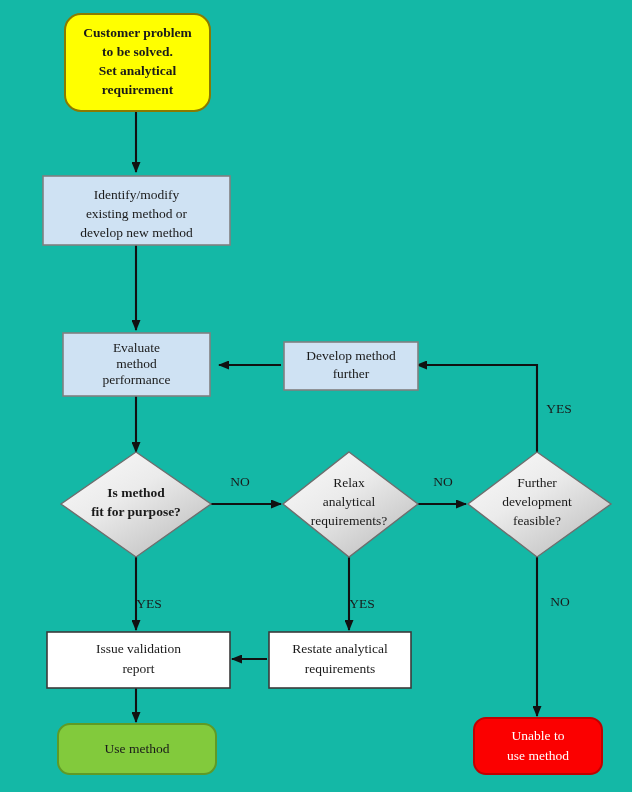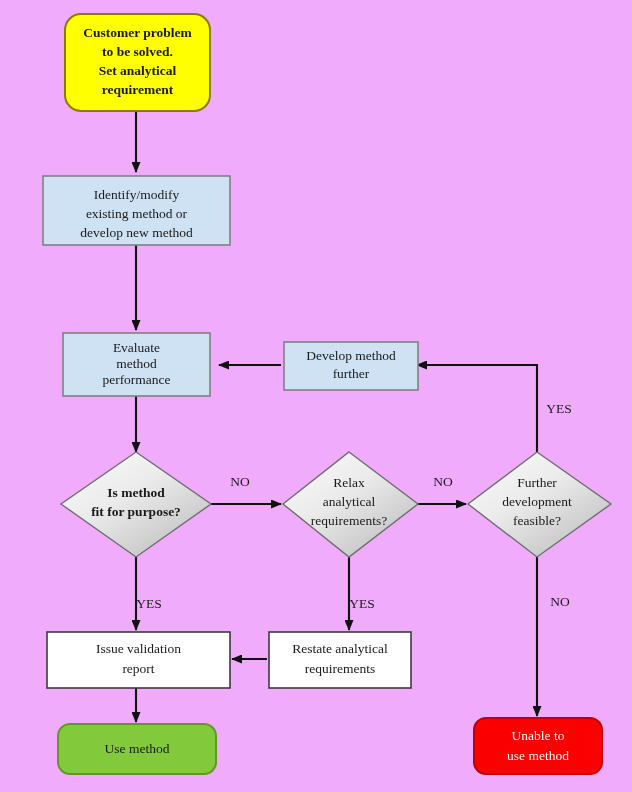--- a/index.html
+++ b/index.html
@@ -10,21 +10,21 @@
   body {
     width: 632px;
     height: 792px;
     font-family: "Liberation Serif", "DejaVu Serif", serif;
     overflow: hidden;
   }
   #flowchart-root {
     position: relative;
     width: 632px;
     height: 792px;
-    background: #f0abfc;
+    background: #14b8a6;
   }
   svg#flow-svg {
     display: block;
     width: 632px;
     height: 792px;
   }
   .node-text {
     font-family: "Liberation Serif", "DejaVu Serif", serif;
     font-size: 13.5px;
     fill: #1a1a1a;

